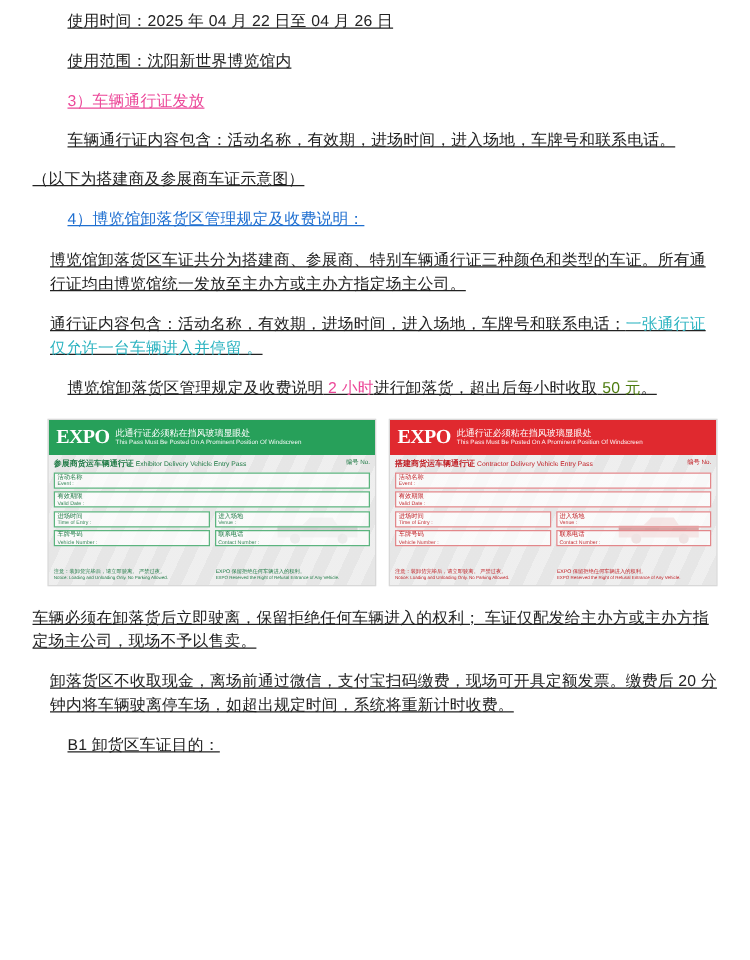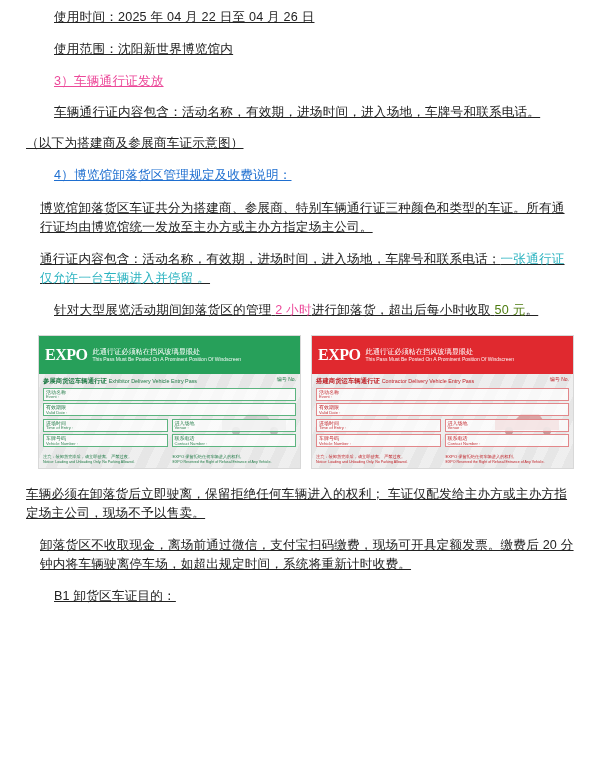--- a/index.html
+++ b/index.html
@@ -74,21 +74,21 @@
     top: 28px; left: 0; right: 0; bottom: 0;
     background: repeating-linear-gradient(
       115deg,
       #eeeeee 0 10px,
       #e4e4e4 10px 20px
     );
     opacity: 0.85;
   }
   .pass .topbar {
     position: relative;
-    height: 38px;
+    height: 28px;
     display: flex;
     align-items: center;
     color: #ffffff;
     font-size: 7px;
     padding: 0 4px;
     box-sizing: border-box;
   }
   .pass.green .topbar { background: #27a05a; }
   .pass.red .topbar { background: #e0292f; }
   .pass .expo-logo {
@@ -198,21 +198,21 @@
 
     <p class="heading-blue">4）博览馆卸落货区管理规定及收费说明：</p>
 
     <p class="indent2">博览馆卸落货区车证共分为搭建商、参展商、特别车辆通行证三种颜色和类型的车证。所有通行证均由博览馆统一发放至主办方或主办方指定场主公司。</p>
 
     <p class="indent2">
       <span>通行证内容包含：活动名称，有效期，进场时间，进入场地，车牌号和联系电话；</span><span class="cyan">一张通行证仅允许一台车辆进入并停留 。</span>
     </p>
 
     <p class="indent1">
-      <span>针对大型展览活动期间卸落货区的管理</span>
+      <span>博览馆卸落货区管理规定及收费说明</span>
       <span class="green-txt">2 小时</span><span>进行卸落货，超出后每小时收取</span>
       <span class="orange-txt">50 元</span><span>。</span>
     </p>
 
     <div class="passes">
 
       <div class="pass green">
         <div class="bg-stripes"></div>
         <div class="topbar">
           <span class="expo-logo">EXPO</span>

